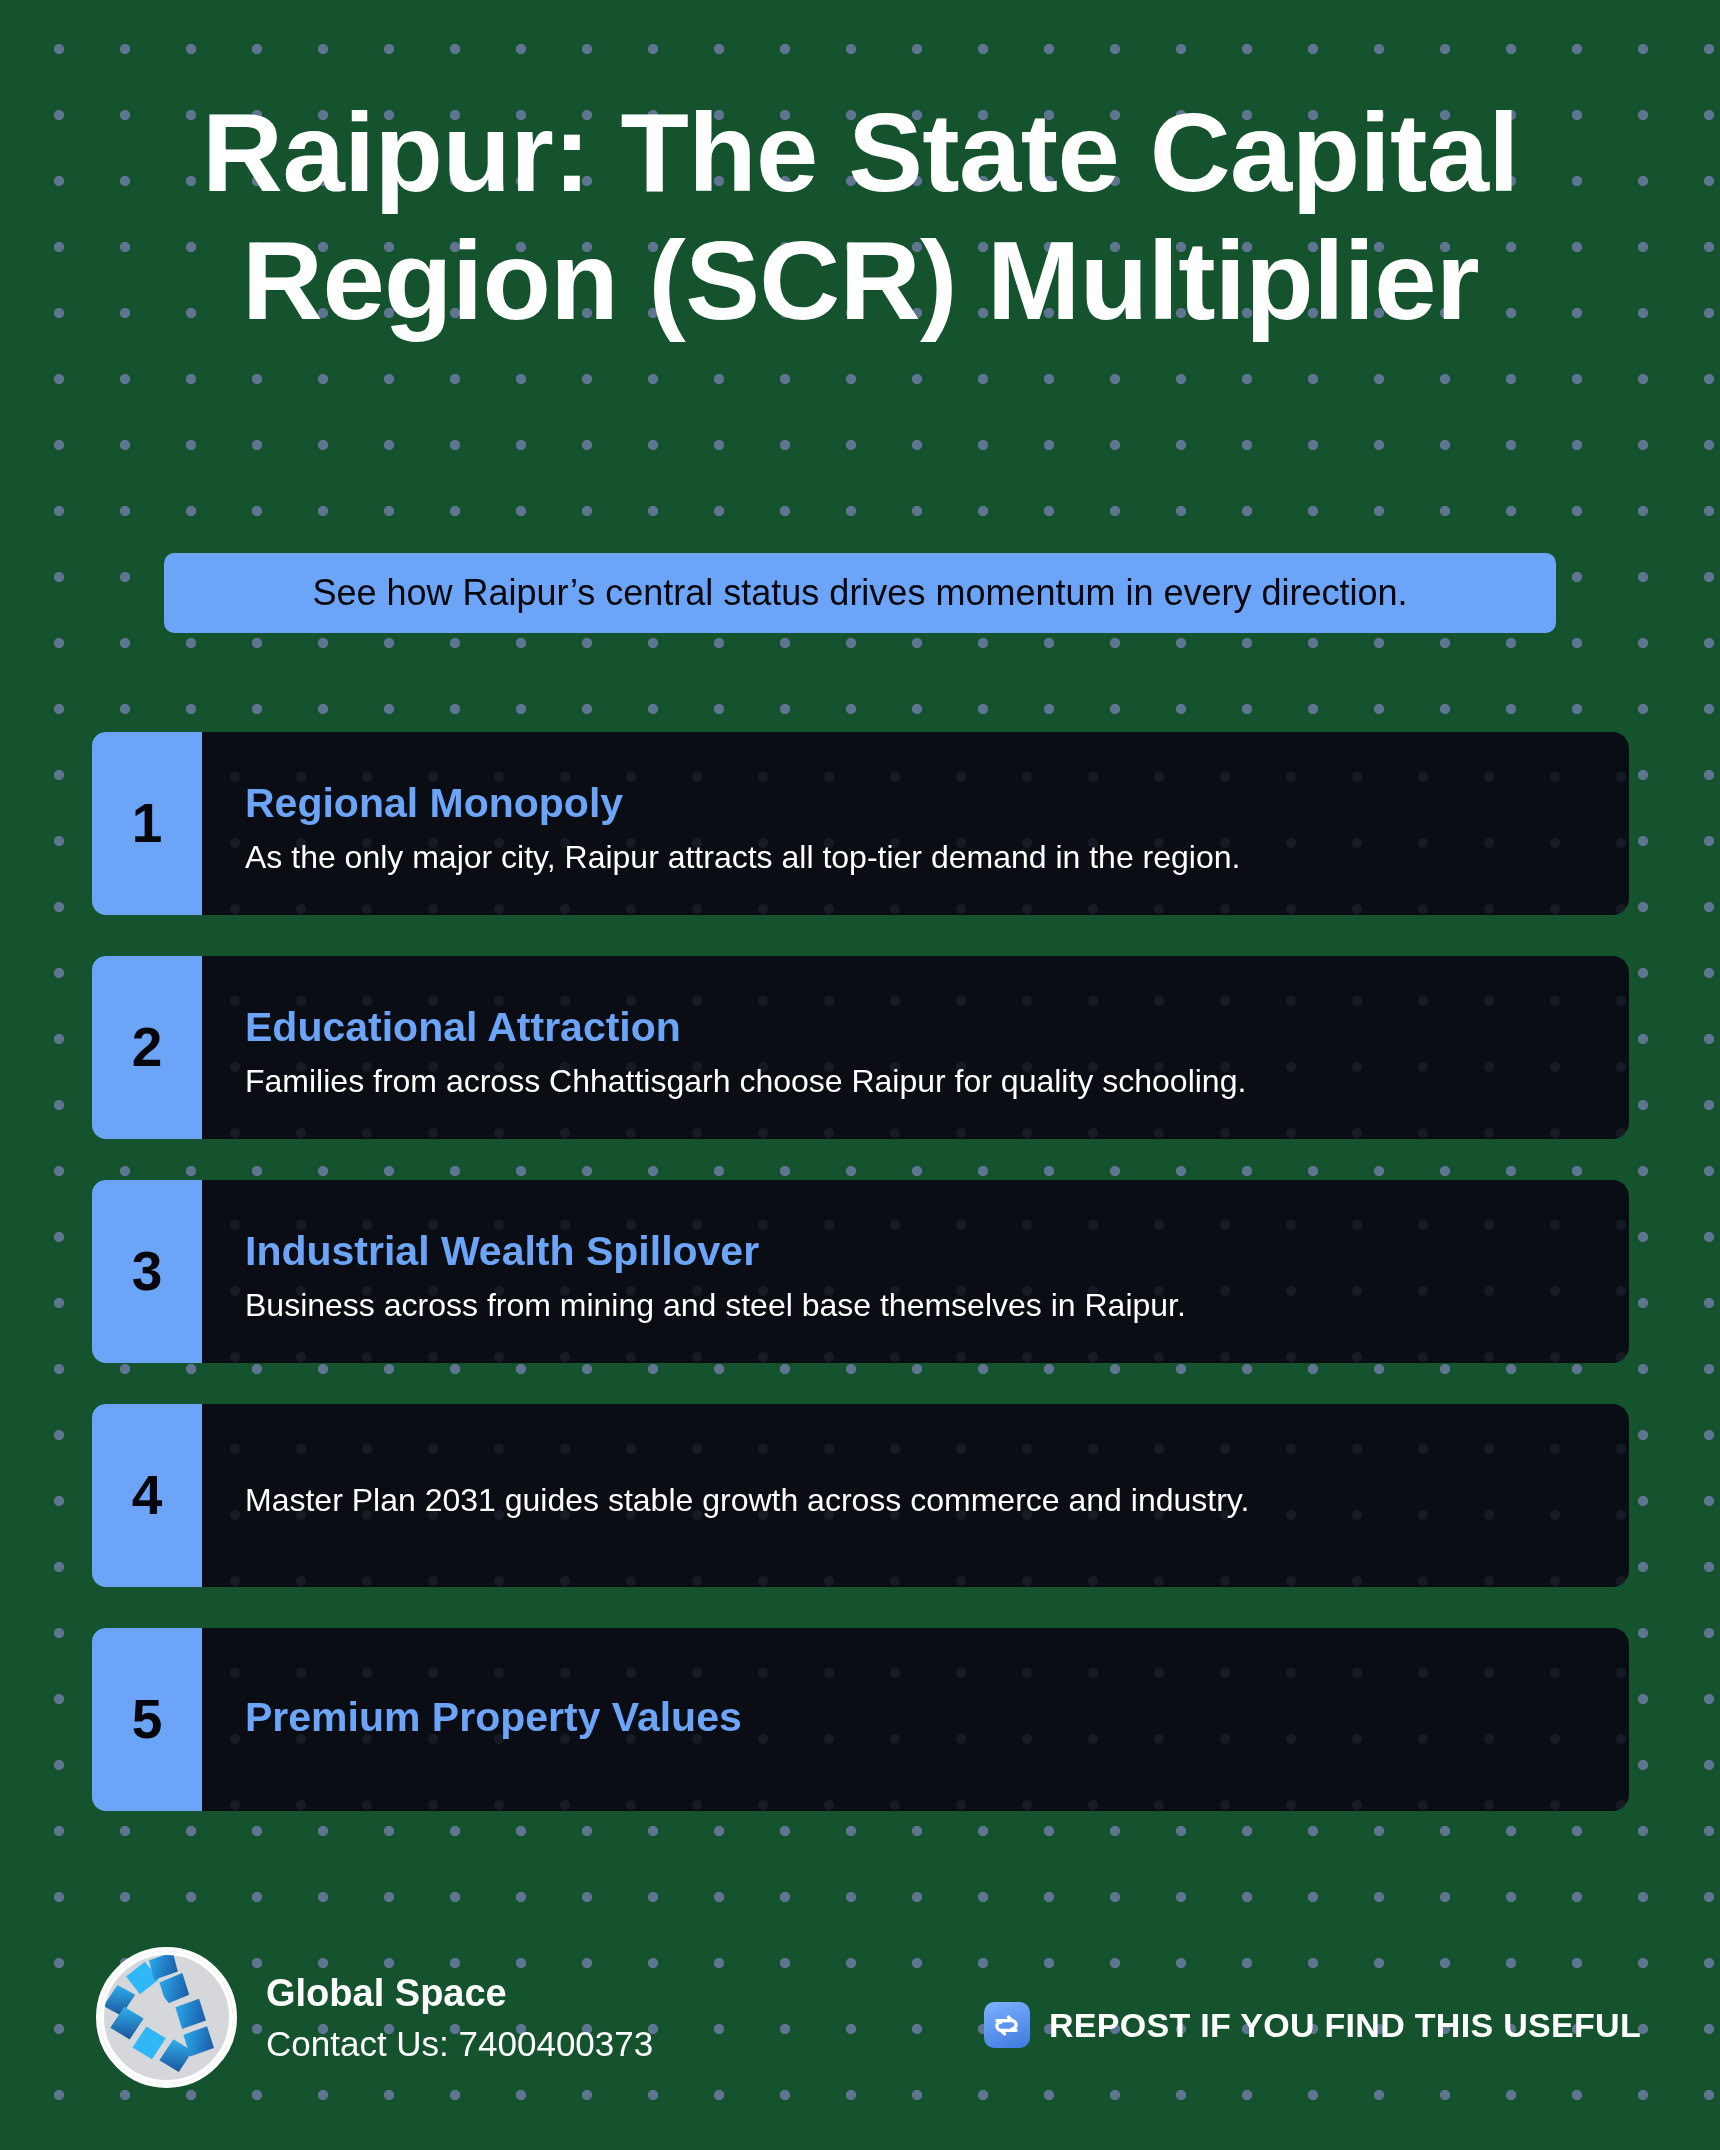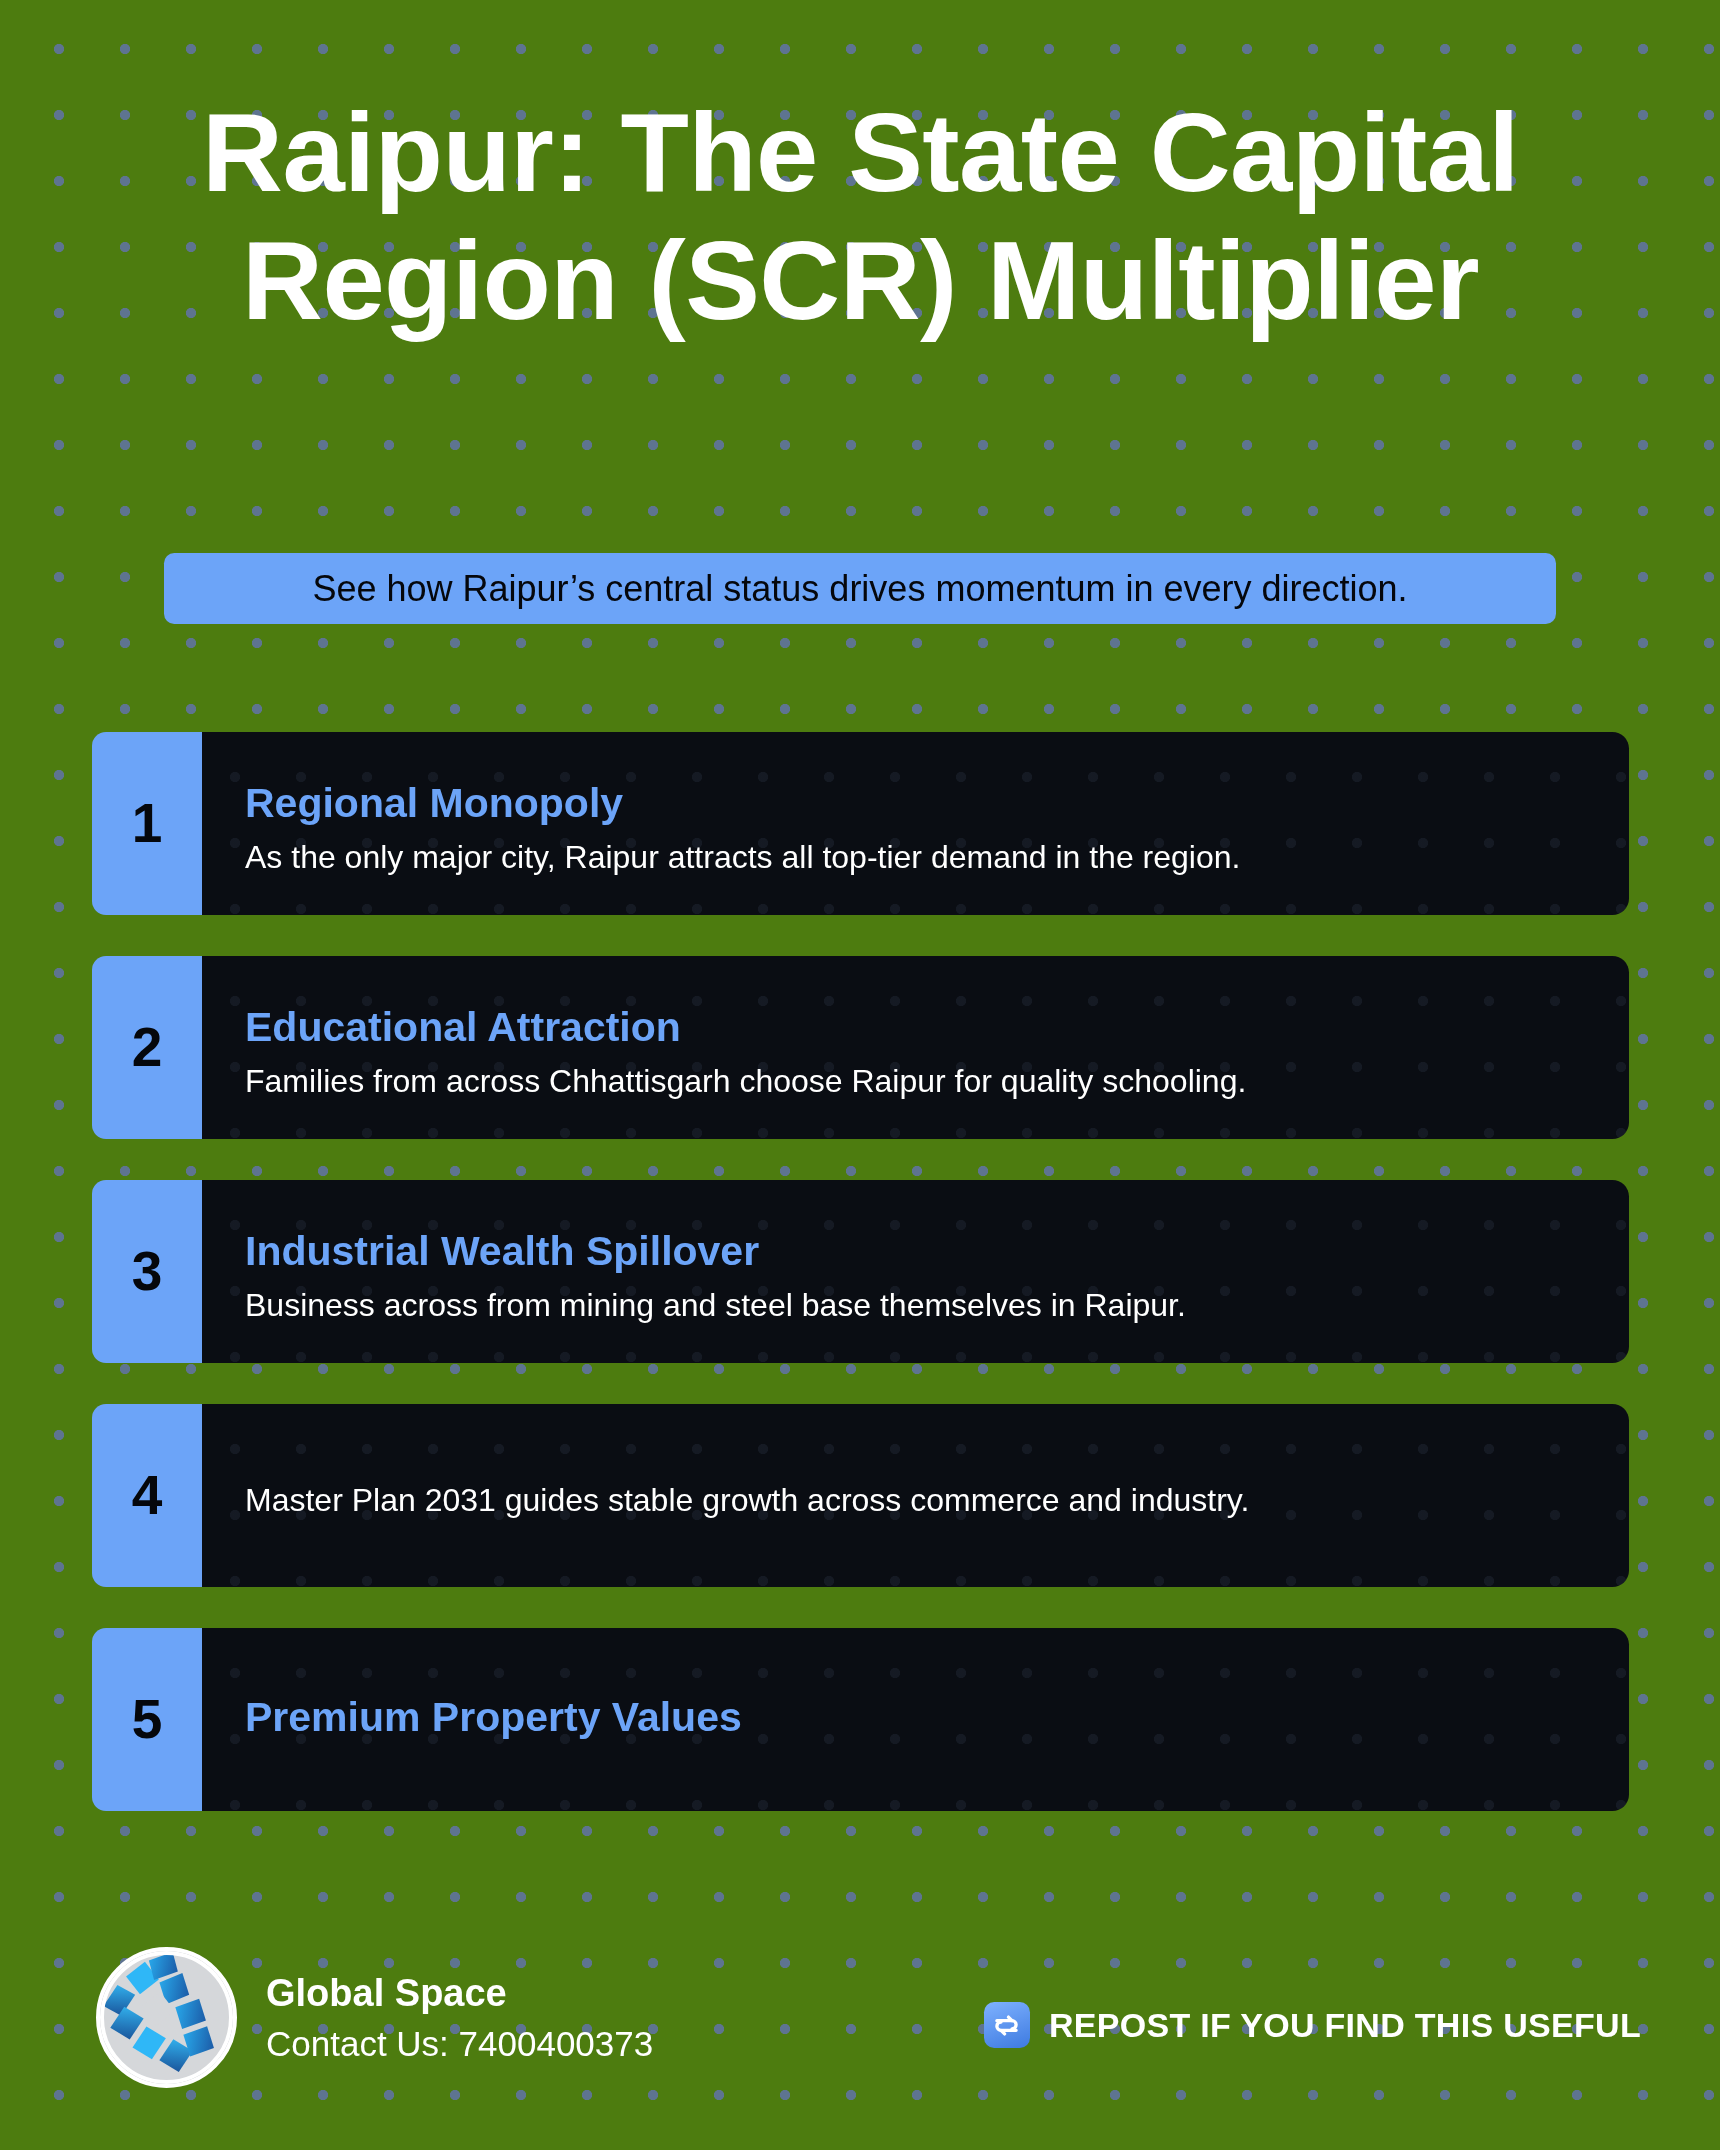--- a/index.html
+++ b/index.html
@@ -8,21 +8,21 @@
     background: #16233a;
   }
   body {
     font-family: "Liberation Sans", sans-serif;
   }
 
   #poster {
     position: relative;
     width: 1721px;
     height: 2151px;
-    background-color: #4d7c0f;
+    background-color: #14532d;
     overflow: hidden;
     box-sizing: border-box;
   }
 
   
   .dot-layer {
     position: absolute;
     inset: 0;
     background-image: radial-gradient(circle, #5e7490 4.8px, rgba(94,116,144,0) 5.4px);
     background-size: 66px 66px;
@@ -51,21 +51,21 @@
     line-height: 1.14;
     letter-spacing: -0.6px;
   }
 
   
   .subtitle-banner {
     position: absolute;
     left: 164px;
     top: 553px;
     width: 1392px;
-    height: 71px;
+    height: 80px;
     background: #6ca4f8;
     border-radius: 10.2px;
     display: flex;
     align-items: center;
     justify-content: center;
     box-sizing: border-box;
     padding: 0 23px;
   }
   .subtitle-text {
     color: #05070c;

